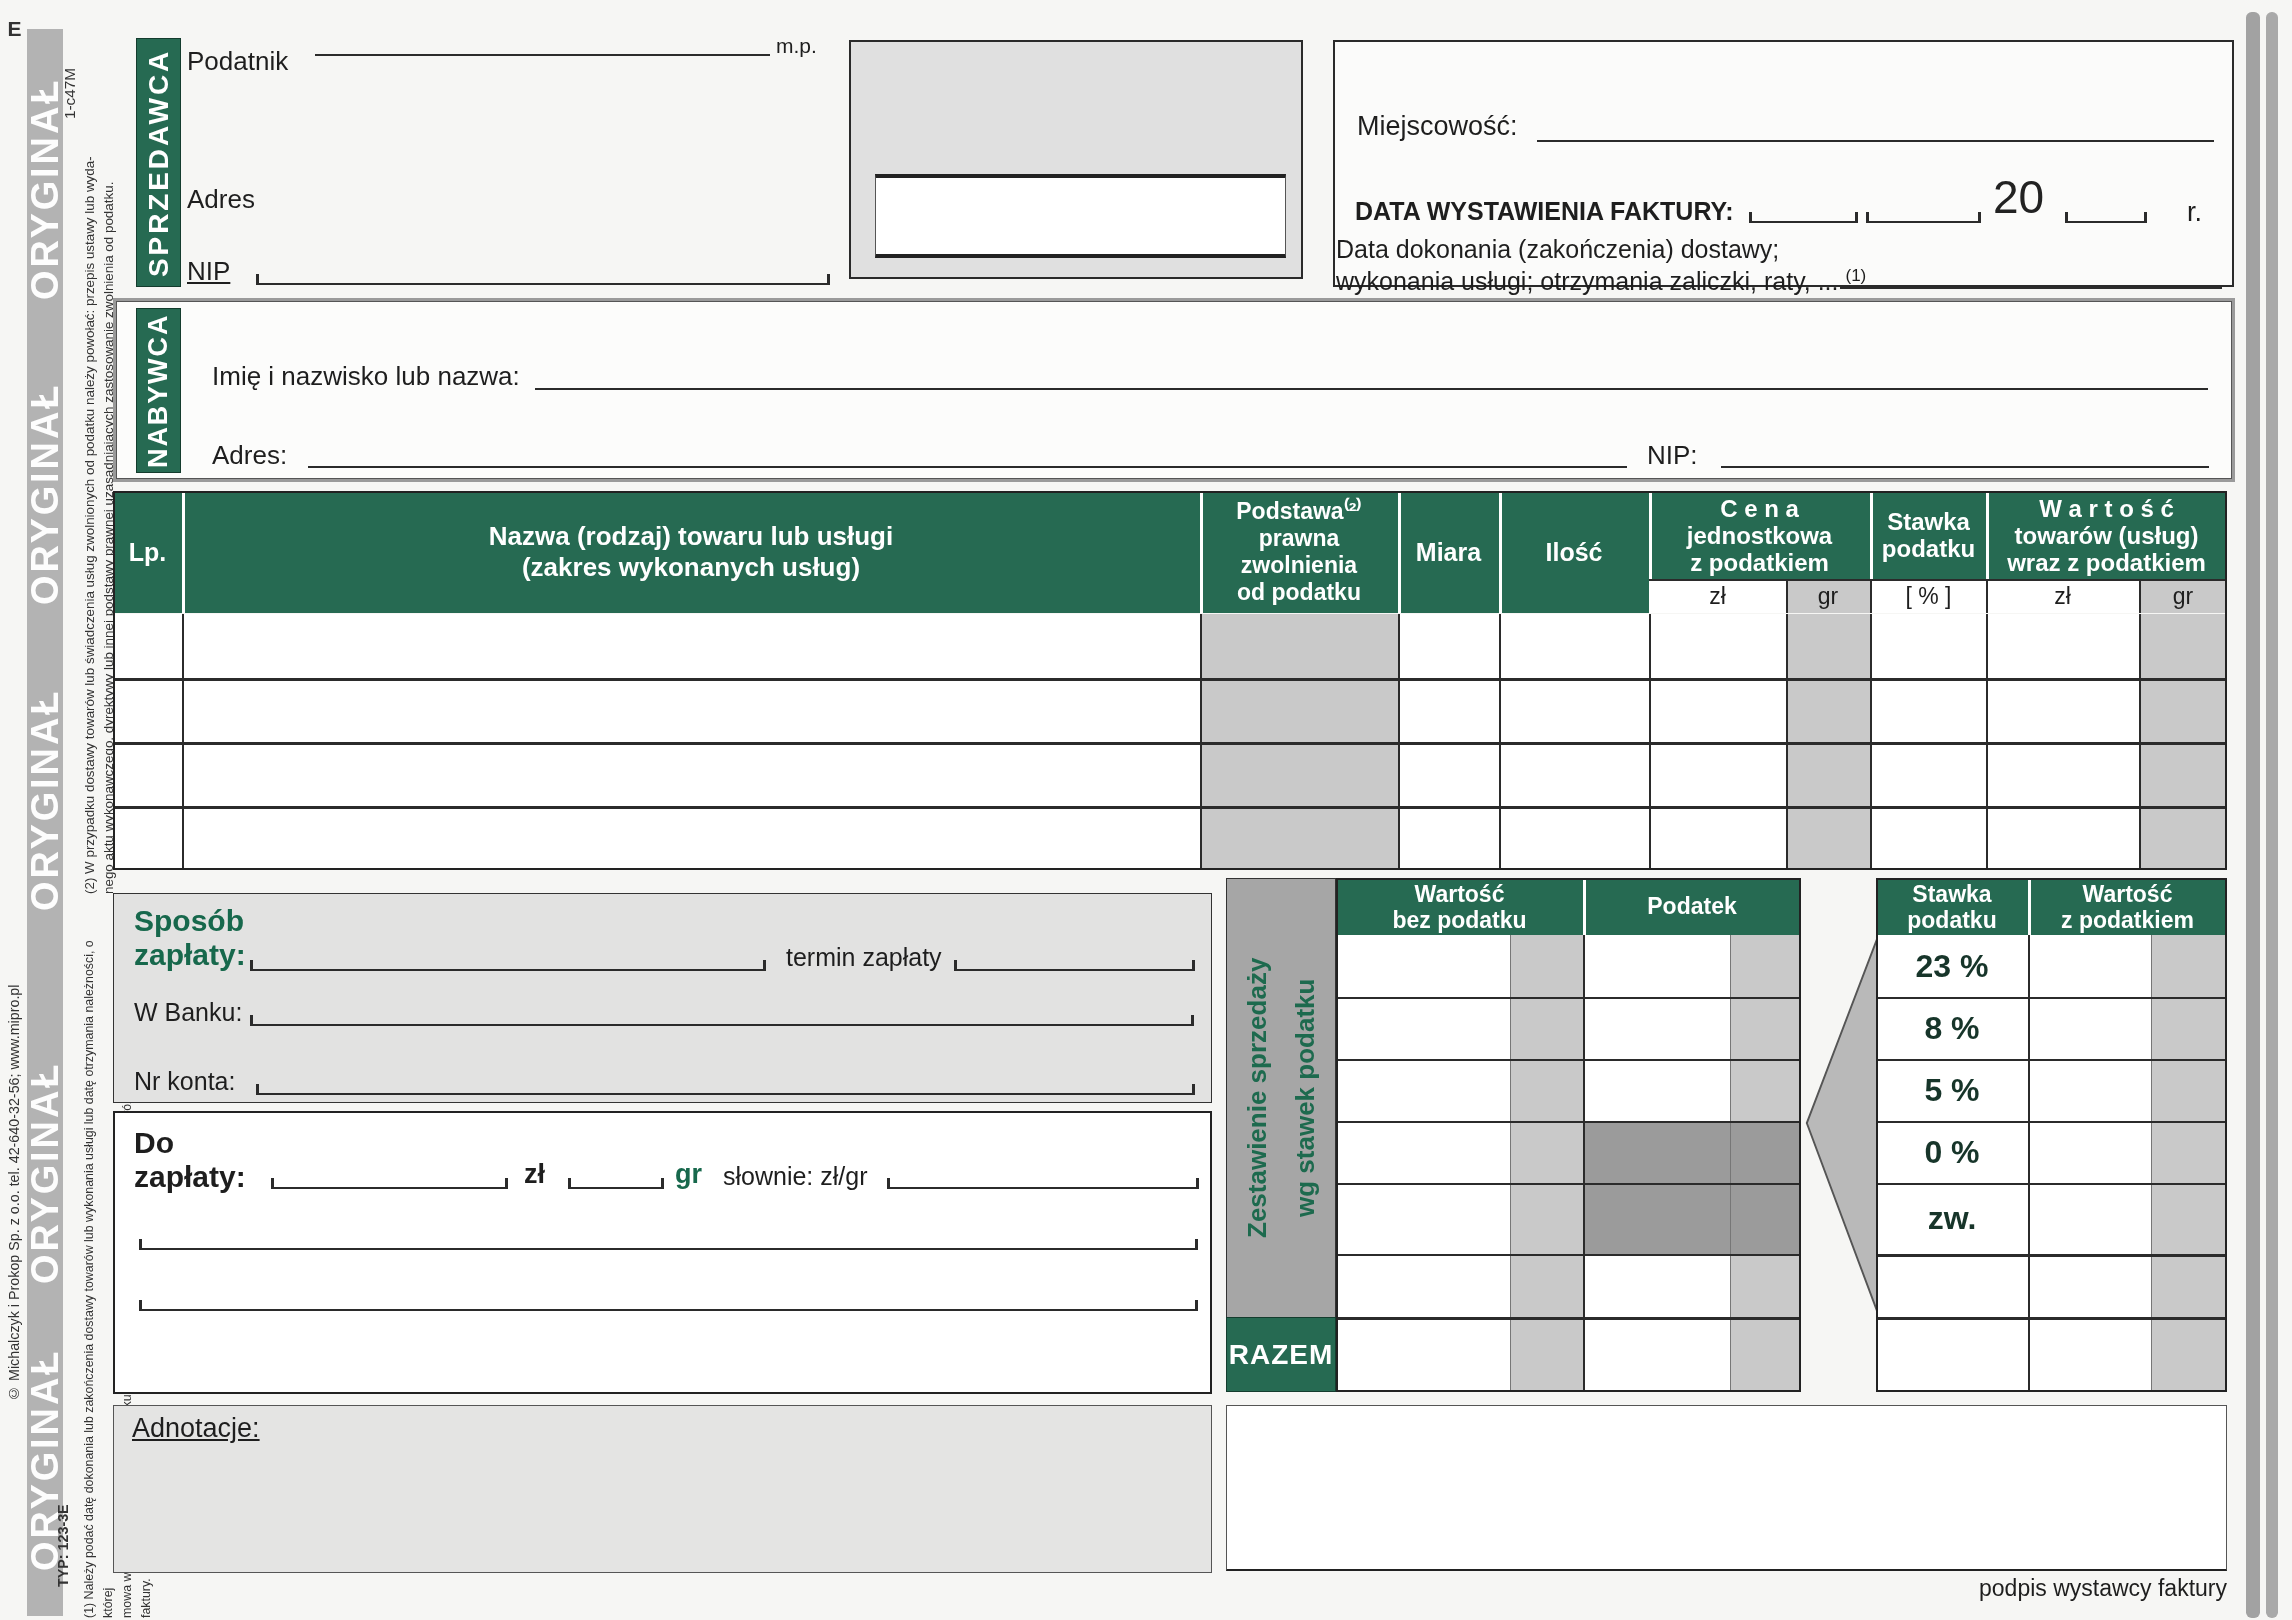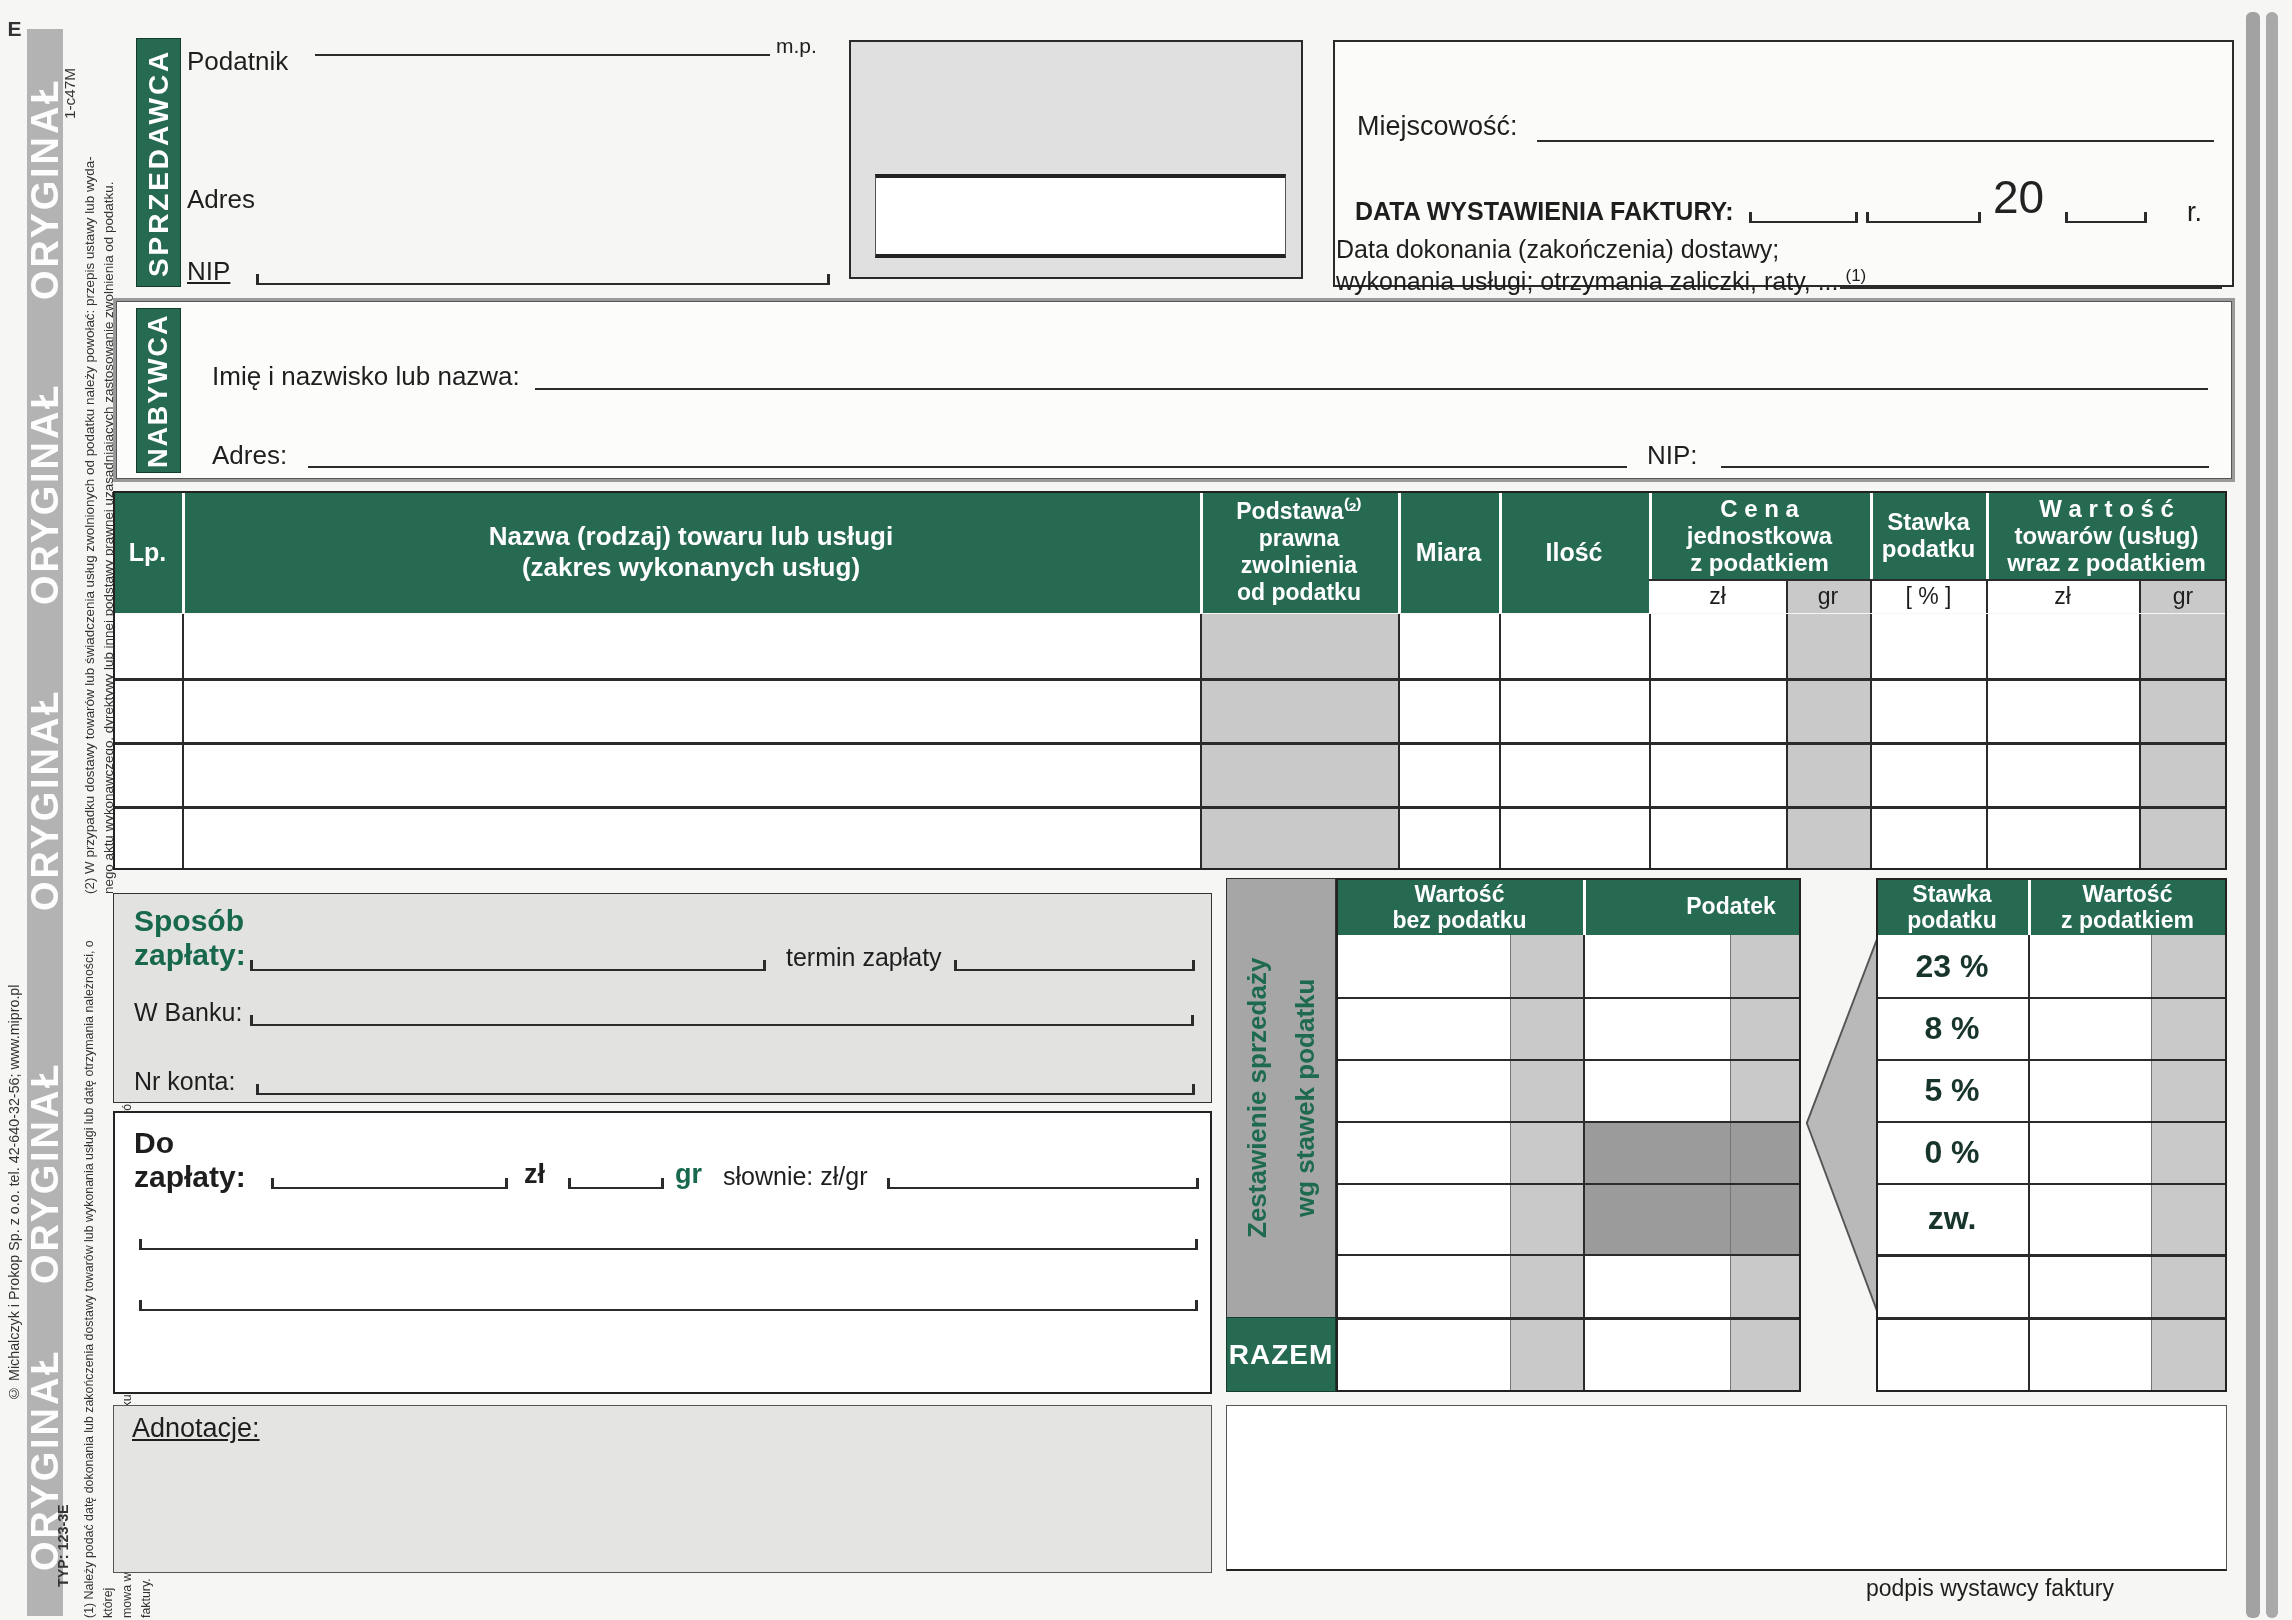--- a/index.html
+++ b/index.html
@@ -188,21 +188,21 @@
 
   <div class="abs" style="left:1226px;top:878px;width:110px;height:440px;background:#a6a6a6;border:1.9px solid #333;"></div>
   <div class="abs vt ctr ml" style="left:1226px;top:878px;width:110px;height:440px;font-size:26px;font-weight:bold;color:#1d6a4e;line-height:48px;">Zestawienie sprzedaży
 wg stawek podatku</div>
   <div class="abs grn ctr" style="left:1226px;top:1317px;width:110px;height:75px;font-size:28px;font-weight:bold;letter-spacing:1px;border:1.9px solid #143c2e;">RAZEM</div>
 
   <div class="abs grn" style="left:1336px;top:878px;width:465px;height:57px;"></div>
   <div class="wsep" style="left:1583px;top:878px;width:2.9px;height:57px;"></div>
   <div class="abs ctr hdr ml" style="left:1336px;top:878px;width:247px;height:57px;font-size:23px;line-height:26px;">Wartość
 bez podatku</div>
-  <div class="abs ctr hdr" style="left:1622px;top:878px;width:218px;height:57px;font-size:23px;">Podatek</div>
+  <div class="abs ctr hdr" style="left:1583px;top:878px;width:218px;height:57px;font-size:23px;">Podatek</div>
 
   <div class="abs" style="left:1336px;top:935px;width:465px;height:457px;background:#fff;"></div>
   <div class="abs gray-cell" style="left:1510px;top:935px;width:73px;height:457px;"></div>
   <div class="abs gray-cell" style="left:1730px;top:935px;width:71px;height:457px;"></div>
   <div class="abs" style="left:1583px;top:1121px;width:218px;height:133px;background:#9b9b9b;"></div>
 
   <div class="abs" style="left:1510px;top:935px;width:1px;height:457px;background:#777;"></div>
   <div class="hl" style="left:1583px;top:935px;width:1.9px;height:457px;"></div>
   <div class="abs" style="left:1730px;top:935px;width:1px;height:457px;background:#777;"></div>
 
@@ -241,16 +241,16 @@
   <div class="hl" style="left:1876px;top:1121px;width:351px;height:1.9px;"></div>
   <div class="hl" style="left:1876px;top:1183px;width:351px;height:1.9px;"></div>
   <div class="hl" style="left:1876px;top:1254px;width:351px;height:2.9px;"></div>
   <div class="hl" style="left:1876px;top:1317px;width:351px;height:2.9px;"></div>
   <div class="abs" style="left:1876px;top:878px;width:351px;height:514px;border:2.9px solid #222;pointer-events:none;"></div>
 
   <div class="abs" style="left:113px;top:1405px;width:1099px;height:168px;background:#e4e4e3;border:1.9px solid #555;"></div>
   <div class="abs" style="left:132px;top:1413px;font-size:27px;text-decoration:underline;">Adnotacje:</div>
 
   <div class="abs" style="left:1226px;top:1405px;width:1001px;height:166px;background:#fff;border:1.9px solid #555;border-bottom:2.9px solid #222;"></div>
-  <div class="abs" style="left:1866px;top:1575px;width:361px;font-size:23px;">podpis wystawcy faktury</div>
+  <div class="abs" style="left:1866px;top:1575px;width:361px;font-size:23px;text-align:right;">podpis wystawcy faktury</div>
 
 </div>
 
 
 </body></html>

